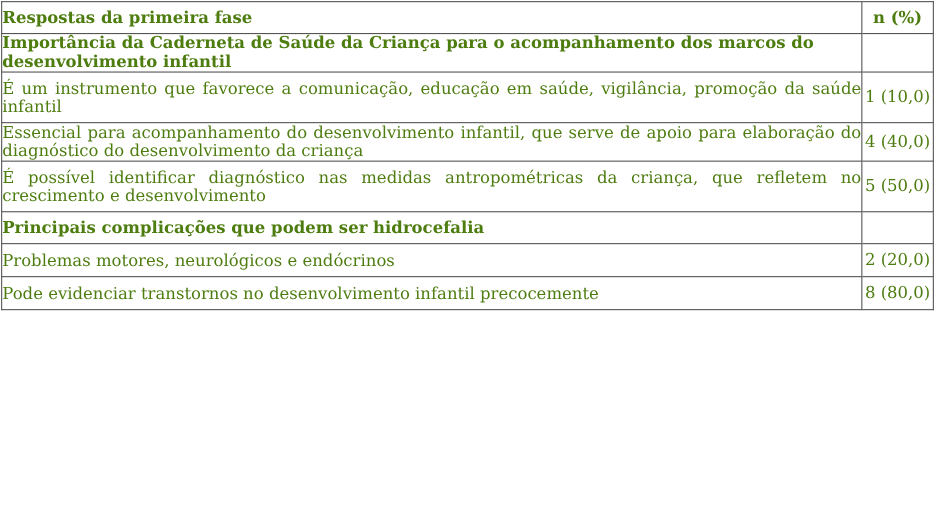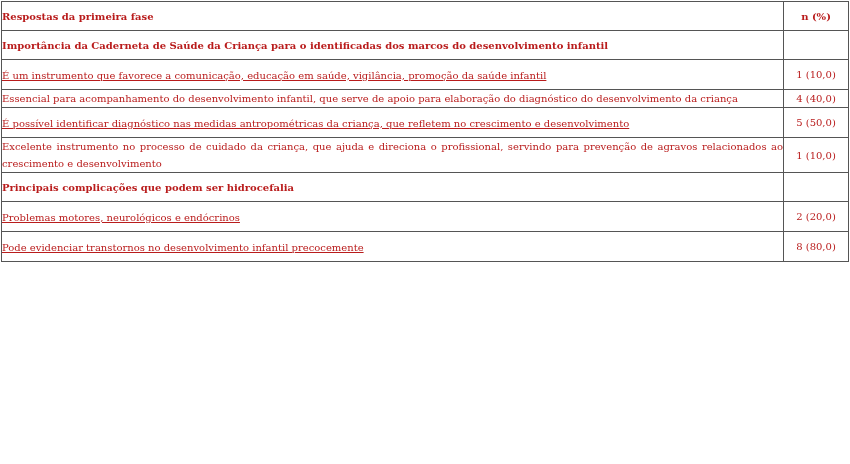--- a/index.html
+++ b/index.html
@@ -12,22 +12,22 @@
       height: 464px;
       overflow: hidden;
     }
     table.results {
       position: absolute;
       left: 1px;
       top: 1px;
       width: 847px;
       border-collapse: collapse;
       font-family: "DejaVu Serif", "Liberation Serif", serif;
-      font-size: 10px;
-      color: #b91c1c;
+      font-size: 15px;
+      color: #4d7c0f;
       table-layout: fixed;
     }
     table.results td, table.results th {
       border: 1.3px solid #555555;
       padding: 0;
       vertical-align: middle;
       line-height: 17px;
     }
     col.col-desc { width: 782px; }
     col.col-n { width: 65px; }
@@ -46,21 +46,21 @@
     td.section-title {
       font-weight: bold;
       padding-left: 6px;
       height: 28px;
     }
     td.section-n { height: 28px; }
     td.item-desc {
       padding: 5px 8px 5px 13px;
       text-align: justify;
     }
-    td.item-desc.single { height: 18px; padding-top: 6px; padding-bottom: 5px; text-decoration: underline; }
+    td.item-desc.single { height: 18px; padding-top: 6px; padding-bottom: 5px; }
     td.item-n {
       text-align: center;
       white-space: nowrap;
     }
   </style>
 </head>
 <body>
 
 <table class="results">
   <colgroup>
@@ -69,38 +69,34 @@
   </colgroup>
   <thead>
     <tr>
       <th class="head-desc">Respostas da primeira fase</th>
       <th class="head-n">n (%)</th>
     </tr>
   </thead>
   <tbody>
 
     <tr>
-      <td class="section-title">Importância da Caderneta de Saúde da Criança para o identificadas dos marcos do desenvolvimento infantil</td>
+      <td class="section-title">Importância da Caderneta de Saúde da Criança para o acompanhamento dos marcos do desenvolvimento infantil</td>
       <td class="section-n"></td>
     </tr>
     <tr>
       <td class="item-desc single">É um instrumento que favorece a comunicação, educação em saúde, vigilância, promoção da saúde infantil</td>
       <td class="item-n">1 (10,0)</td>
     </tr>
     <tr>
       <td class="item-desc">Essencial para acompanhamento do desenvolvimento infantil, que serve de apoio para elaboração do diagnóstico do desenvolvimento da criança</td>
       <td class="item-n">4 (40,0)</td>
     </tr>
     <tr>
       <td class="item-desc single">É possível identificar diagnóstico nas medidas antropométricas da criança, que refletem no crescimento e desenvolvimento</td>
       <td class="item-n">5 (50,0)</td>
-    </tr>
-    <tr>
-      <td class="item-desc">Excelente instrumento no processo de cuidado da criança, que ajuda e direciona o profissional, servindo para prevenção de agravos relacionados ao crescimento e desenvolvimento</td>
-      <td class="item-n">1 (10,0)</td>
     </tr>
 
     <tr>
       <td class="section-title">Principais complicações que podem ser hidrocefalia</td>
       <td class="section-n"></td>
     </tr>
     <tr>
       <td class="item-desc single">Problemas motores, neurológicos e endócrinos</td>
       <td class="item-n">2 (20,0)</td>
     </tr>

